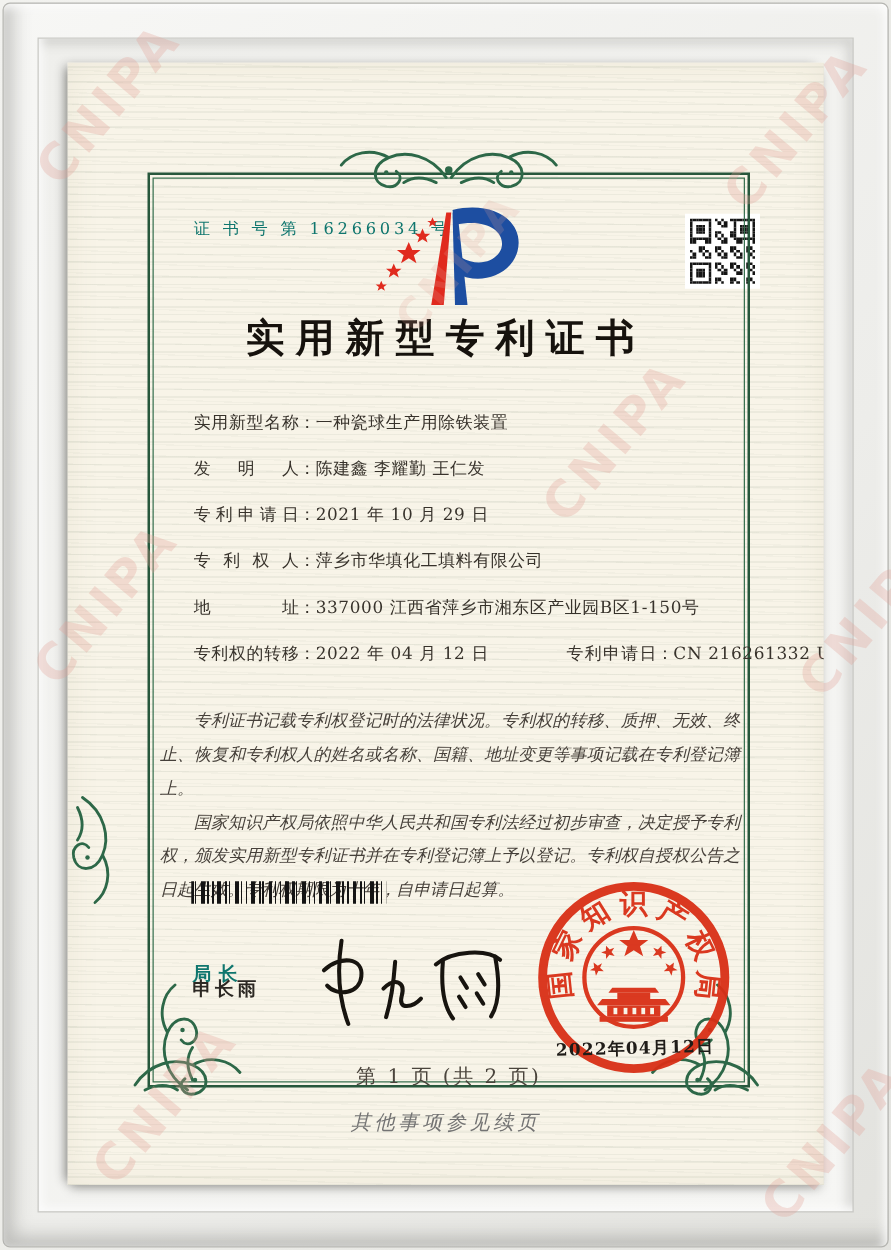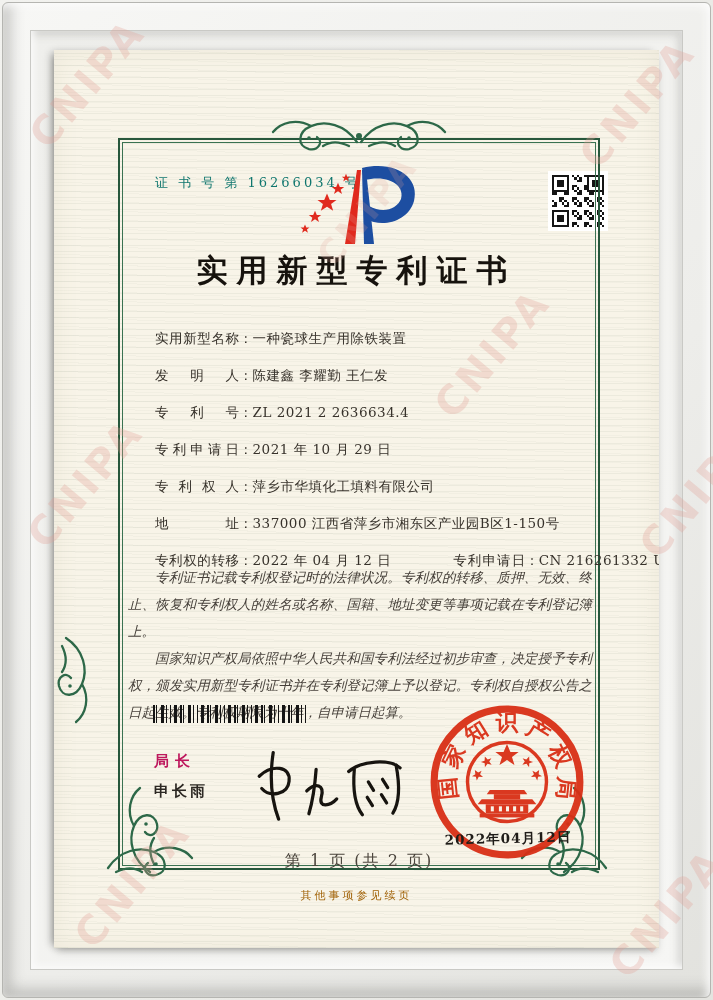--- a/index.html
+++ b/index.html
@@ -49,29 +49,29 @@
   .flabel2{display:inline-block;width:72px;text-align:justify;text-align-last:justify;vertical-align:top;margin-left:62px;}
   .fvalue{letter-spacing:.5px;}
   
   .paras{position:absolute;left:74px;right:67px;top:514px;font-size:13.5px;line-height:27px;color:#46403a;
     text-align:justify;font-style:italic;z-index:5;}
   .paras p{margin:0;text-indent:2em;}
   
   .barcode{position:absolute;left:99px;top:655px;width:156px;height:18px;z-index:5;
     background:repeating-linear-gradient(90deg,#141414 0 2px,transparent 2px 3px,#141414 3px 4px,transparent 4px 8px,#141414 8px 11px,transparent 11px 13px,#141414 13px 14px,transparent 14px 17px,#141414 17px 18px,transparent 18px 21px,#141414 21px 24px,transparent 24px 27px);}
   .sign-title{position:absolute;left:100px;top:702px;font-size:15px;font-weight:600;letter-spacing:6px;color:#2c2archive;}
-  .sign-title{color:#be185d;}
+  .sign-title{color:#0f766e;margin-top:18px;}
   .sign-name{position:absolute;left:100px;top:732px;font-size:15px;font-weight:600;letter-spacing:3px;color:#2c2823;}
   .signature{position:absolute;left:188px;top:690px;width:180px;height:82px;z-index:6;transform:rotate(-3deg);}
   .seal{position:absolute;left:372px;top:651px;width:162px;height:162px;z-index:7;opacity:.95;}
   .seal-date{position:absolute;left:374px;top:780px;width:160px;text-align:center;font-size:13.5px;font-weight:700;
     letter-spacing:1px;color:#1f1c18;z-index:8;transform:rotate(-1.5deg);}
   .page-info{position:absolute;left:64px;right:59px;top:801px;text-align:center;font-size:16px;letter-spacing:2px;color:#4a443c;z-index:5;}
-  .footer-note{position:absolute;left:0;right:0;top:838px;text-align:center;font-size:11px;
-    letter-spacing:3px;color:#a16207;z-index:5;}
+  .footer-note{position:absolute;left:0;right:0;top:838px;text-align:center;font-size:16px;font-style:italic;
+    letter-spacing:3px;color:#737373;z-index:5;}
   .hidden-defs{position:absolute;width:0;height:0;overflow:hidden;}
 </style>
 </head>
 <body>
 
 <svg class="hidden-defs" aria-hidden="true">
   <defs>
     <path id="star5" d="M0,-10 2.94,-3.09 10,-3.09 4.29,1.18 6.47,8.09 0,3.82 -6.47,8.09 -4.29,1.18 -10,-3.09 -2.94,-3.09 Z"></path>
     <g id="flr">
       <path d="M2,26 C14,8 34,4 48,10 C62,16 62,30 50,33 C41,35 35,26 42,21 M48,10 C62,2 78,6 86,16 M10,30 C22,24 30,26 36,30" fill="none" stroke="#2d6848" stroke-width="2.3" stroke-linecap="round"></path>
@@ -563,23 +563,20 @@
     <svg class="orn orn-left" width="96" height="40" viewBox="0 0 96 40">
       <use href="#flr" transform="translate(4,2)"></use>
     </svg>
 
     <div class="fields">
       <div class="frow">
         <span class="flabel">实用新型名称</span><span>：</span><span class="fvalue">一种瓷球生产用除铁装置</span>
       </div>
       <div class="frow">
         <span class="flabel">发明人</span><span>：</span><span class="fvalue">陈建鑫 李耀勤 王仁发</span>
-      </div>
-      <div class="frow">
-        <span class="flabel">专利号</span><span>：</span><span class="fvalue">ZL 2021 2 2636634.4</span>
       </div>
       <div class="frow">
         <span class="flabel">专利申请日</span><span>：</span><span class="fvalue">2021 年 10 月 29 日</span>
       </div>
       <div class="frow">
         <span class="flabel">专利权人</span><span>：</span><span class="fvalue">萍乡市华填化工填料有限公司</span>
       </div>
       <div class="frow">
         <span class="flabel">地址</span><span>：</span><span class="fvalue">337000 江西省萍乡市湘东区产业园B区1-150号</span>
       </div>

